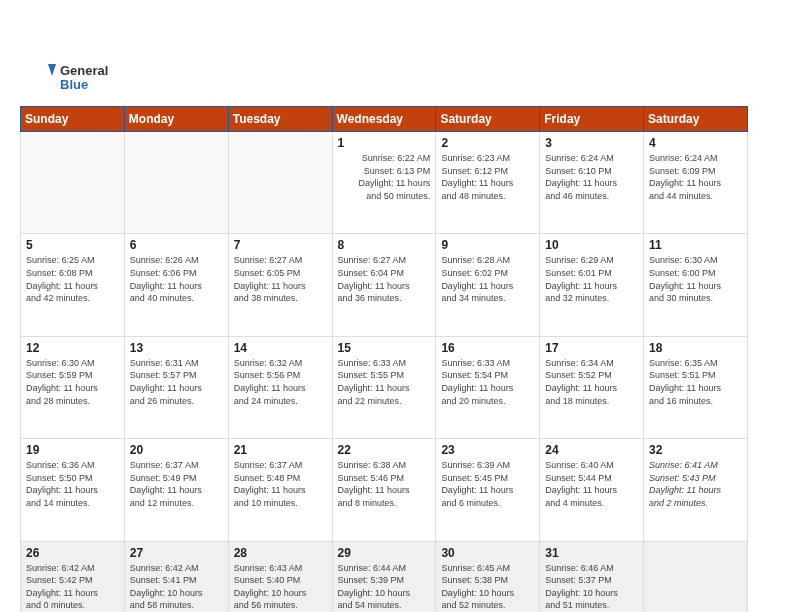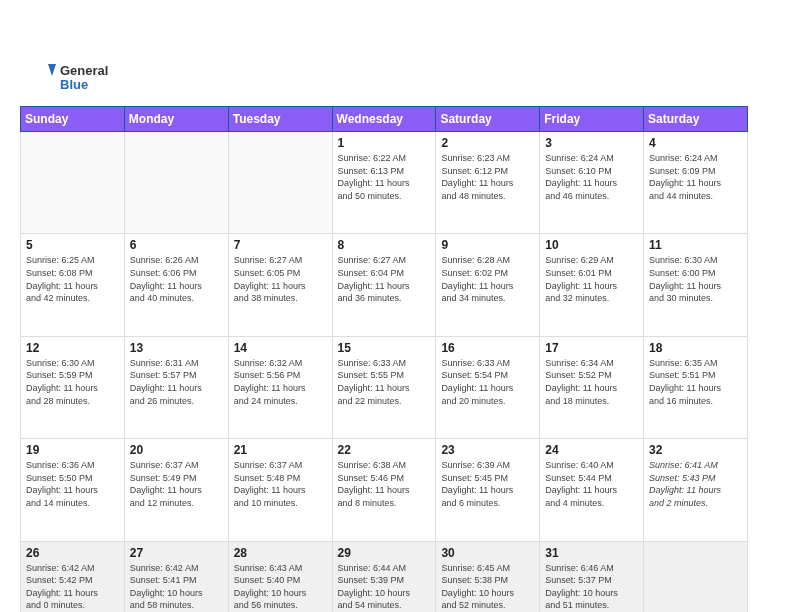--- a/index.html
+++ b/index.html
@@ -54,21 +54,21 @@
       color: #444;
     }
     .calendar {
       flex: 1;
       border: 1px solid #ccc;
       border-collapse: collapse;
       width: 100%;
       table-layout: fixed;
     }
     .calendar th {
-      background-color: #8b5cf6;
+      background-color: #c2410c;
       color: #fff;
       font-size: 12px;
       font-weight: bold;
       padding: 5px 4px;
       text-align: left;
       border: 1px solid #1a5a9a;
     }
     .calendar td {
       border: 1px solid #ddd;
       vertical-align: top;
@@ -129,21 +129,21 @@
           <th>Saturday</th>
         </tr>
     </thead>
     <tbody id="calendar-body">
     <tr>
           <td class="empty"></td>
           <td class="empty"></td>
           <td class="empty"></td>
           <td>
             <span class="day-number">1</span>
-            <div class="day-info" style="white-space: pre-line;">Sunrise: 6:22 AM
+            <div class="day-info" style="white-space: pre-line; text-align: right;">Sunrise: 6:22 AM
 Sunset: 6:13 PM
 Daylight: 11 hours
 and 50 minutes.</div>
           </td>
           <td>
             <span class="day-number">2</span>
             <div class="day-info" style="white-space: pre-line;">Sunrise: 6:23 AM
 Sunset: 6:12 PM
 Daylight: 11 hours
 and 48 minutes.</div>

